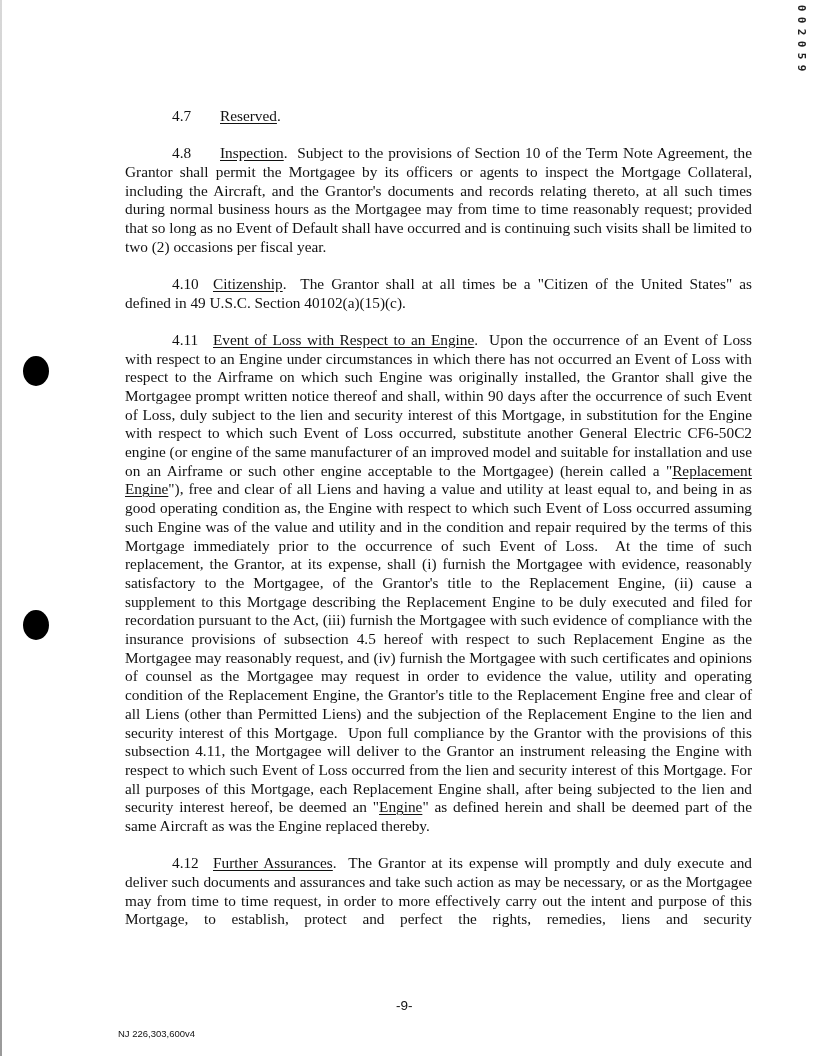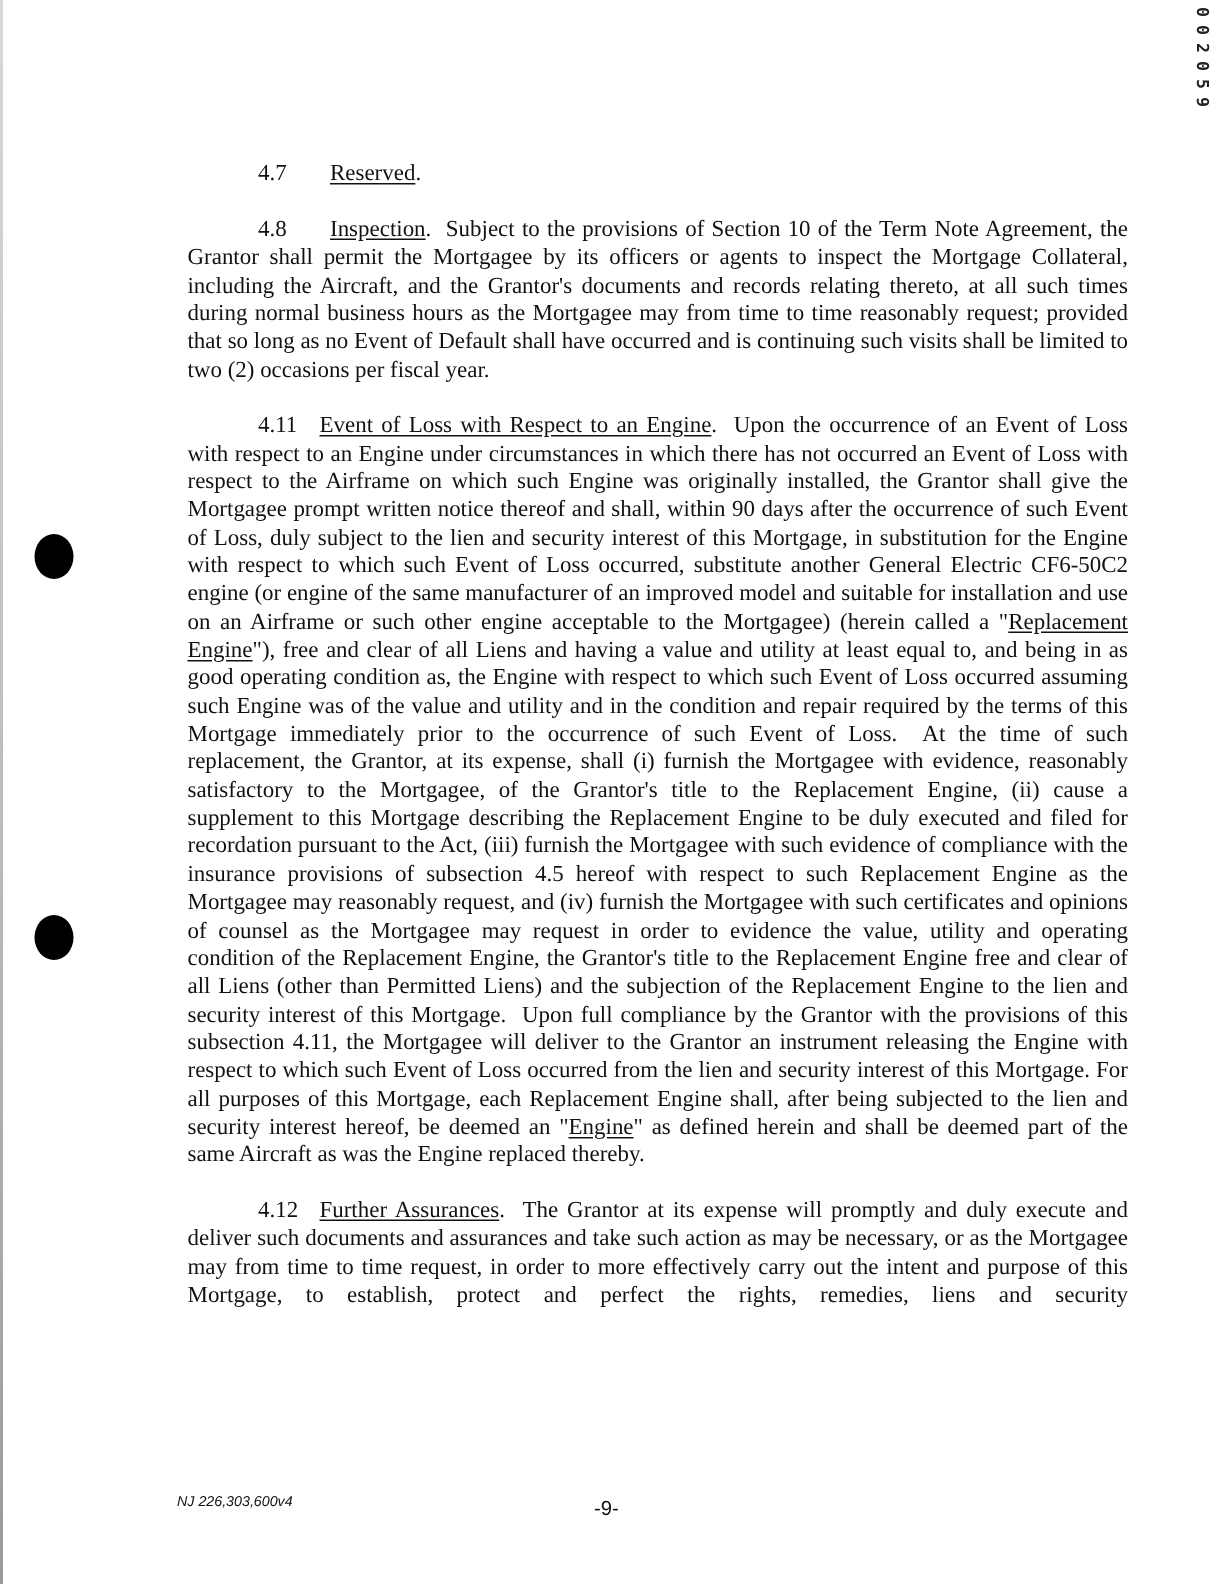--- a/index.html
+++ b/index.html
@@ -21,22 +21,22 @@
     .stamp span { display: block; transform: rotate(90deg); }
     .content {
       position: absolute; left: 97px; top: 107px; width: 627px;
       font-size: 15.3px; line-height: 18.7px; margin-left: 28px;
     }
     .para { margin: 0 0 18.5px 0; text-align: justify; text-align-last: left; }
     .para .num { display: inline-block; width: 48px; margin-left: 47px; }
     .para .num.wide { width: 41px; }
     .u { text-decoration: underline; text-underline-offset: 2px; }
     .footer-id {
-      position: absolute; left: 118px; top: 996px;
-      font-family: "Liberation Sans", sans-serif; font-style: italic; font-size: 9.5px; color: #111;
+      position: absolute; left: 118px; top: 1028px;
+      font-family: "Liberation Sans", sans-serif; font-size: 9.5px; color: #111;
     }
     .footer-page {
       position: absolute; left: 396px; top: 998px;
       font-family: "Liberation Sans", sans-serif; font-size: 13.5px; color: #111;
     }
   </style>
 </head>
 <body>
 
 <div class="left-edge"></div>
@@ -53,20 +53,23 @@
 </div>
 
 <div class="content">
   <p class="para">
     <span class="num">4.7</span><span class="u">Reserved</span><span>.</span>
   </p>
   <p class="para">
     <span class="num">4.8</span><span class="u">Inspection</span><span>.</span><span style="white-space:pre-wrap;">  Subject to the provisions of Section 10 of the Term Note Agreement, the Grantor shall permit the Mortgagee by its officers or agents to inspect the Mortgage Collateral, including the Aircraft, and the Grantor's documents and records relating thereto, at all such times during normal business hours as the Mortgagee may from time to time reasonably request; provided that so long as no Event of Default shall have occurred and is continuing such visits shall be limited to two (2) occasions per fiscal year.</span>
   </p>
   <p class="para">
+    <span class="num wide">4.10</span><span class="u">Citizenship</span><span>.</span><span style="white-space:pre-wrap;">  The Grantor shall at all times be a "Citizen of the United States" as defined in 49 U.S.C. Section 40102(a)(15)(c).</span>
+  </p>
+  <p class="para">
     <span class="num wide">4.11</span><span class="u">Event of Loss with Respect to an Engine</span><span>.</span><span style="white-space:pre-wrap;">  Upon the occurrence of an Event of Loss with respect to an Engine under circumstances in which there has not occurred an Event of Loss with respect to the Airframe on which such Engine was originally installed, the Grantor shall give the Mortgagee prompt written notice thereof and shall, within 90 days after the occurrence of such Event of Loss, duly subject to the lien and security interest of this Mortgage, in substitution for the Engine with respect to which such Event of Loss occurred, substitute another General Electric CF6-50C2 engine (or engine of the same manufacturer of an improved model and suitable for installation and use on an Airframe or such other engine acceptable to the Mortgagee) (herein called a "</span><span class="u">Replacement Engine</span><span style="white-space:pre-wrap;">"), free and clear of all Liens and having a value and utility at least equal to, and being in as good operating condition as, the Engine with respect to which such Event of Loss occurred assuming such Engine was of the value and utility and in the condition and repair required by the terms of this Mortgage immediately prior to the occurrence of such Event of Loss.  At the time of such replacement, the Grantor, at its expense, shall (i) furnish the Mortgagee with evidence, reasonably satisfactory to the Mortgagee, of the Grantor's title to the Replacement Engine, (ii) cause a supplement to this Mortgage describing the Replacement Engine to be duly executed and filed for recordation pursuant to the Act, (iii) furnish the Mortgagee with such evidence of compliance with the insurance provisions of subsection 4.5 hereof with respect to such Replacement Engine as the Mortgagee may reasonably request, and (iv) furnish the Mortgagee with such certificates and opinions of counsel as the Mortgagee may request in order to evidence the value, utility and operating condition of the Replacement Engine, the Grantor's title to the Replacement Engine free and clear of all Liens (other than Permitted Liens) and the subjection of the Replacement Engine to the lien and security interest of this Mortgage.  Upon full compliance by the Grantor with the provisions of this subsection 4.11, the Mortgagee will deliver to the Grantor an instrument releasing the Engine with respect to which such Event of Loss occurred from the lien and security interest of this Mortgage. For all purposes of this Mortgage, each Replacement Engine shall, after being subjected to the lien and security interest hereof, be deemed an "</span><span class="u">Engine</span><span style="white-space:pre-wrap;">" as defined herein and shall be deemed part of the same Aircraft as was the Engine replaced thereby.</span>
   </p>
   <p class="para" style="text-align-last: justify;">
     <span class="num wide">4.12</span><span class="u">Further Assurances</span><span>.</span><span style="white-space:pre-wrap;">  The Grantor at its expense will promptly and duly execute and deliver such documents and assurances and take such action as may be necessary, or as the Mortgagee may from time to time request, in order to more effectively carry out the intent and purpose of this Mortgage, to establish, protect and perfect the rights, remedies, liens and security</span>
   </p>
 </div>
 
 <div class="footer-id">NJ 226,303,600v4</div>
 <div class="footer-page">-9-</div>
 

